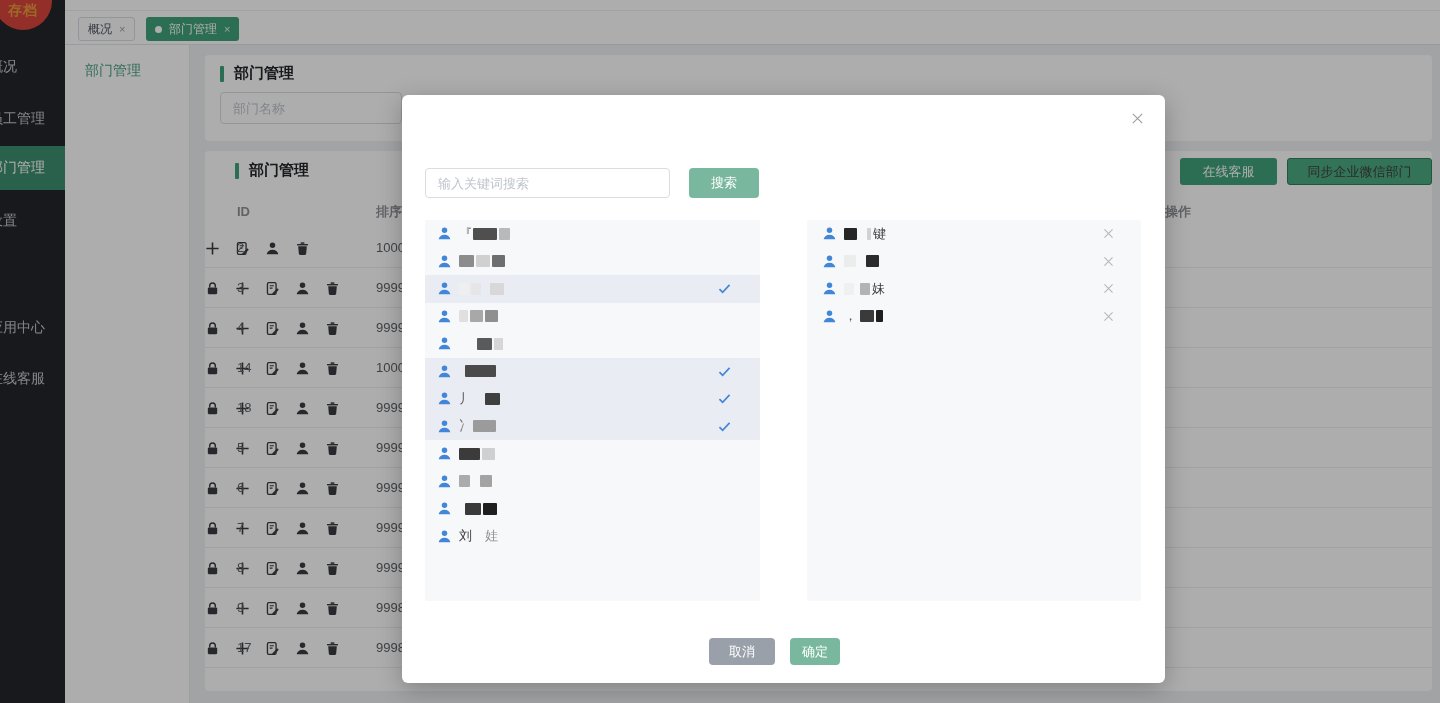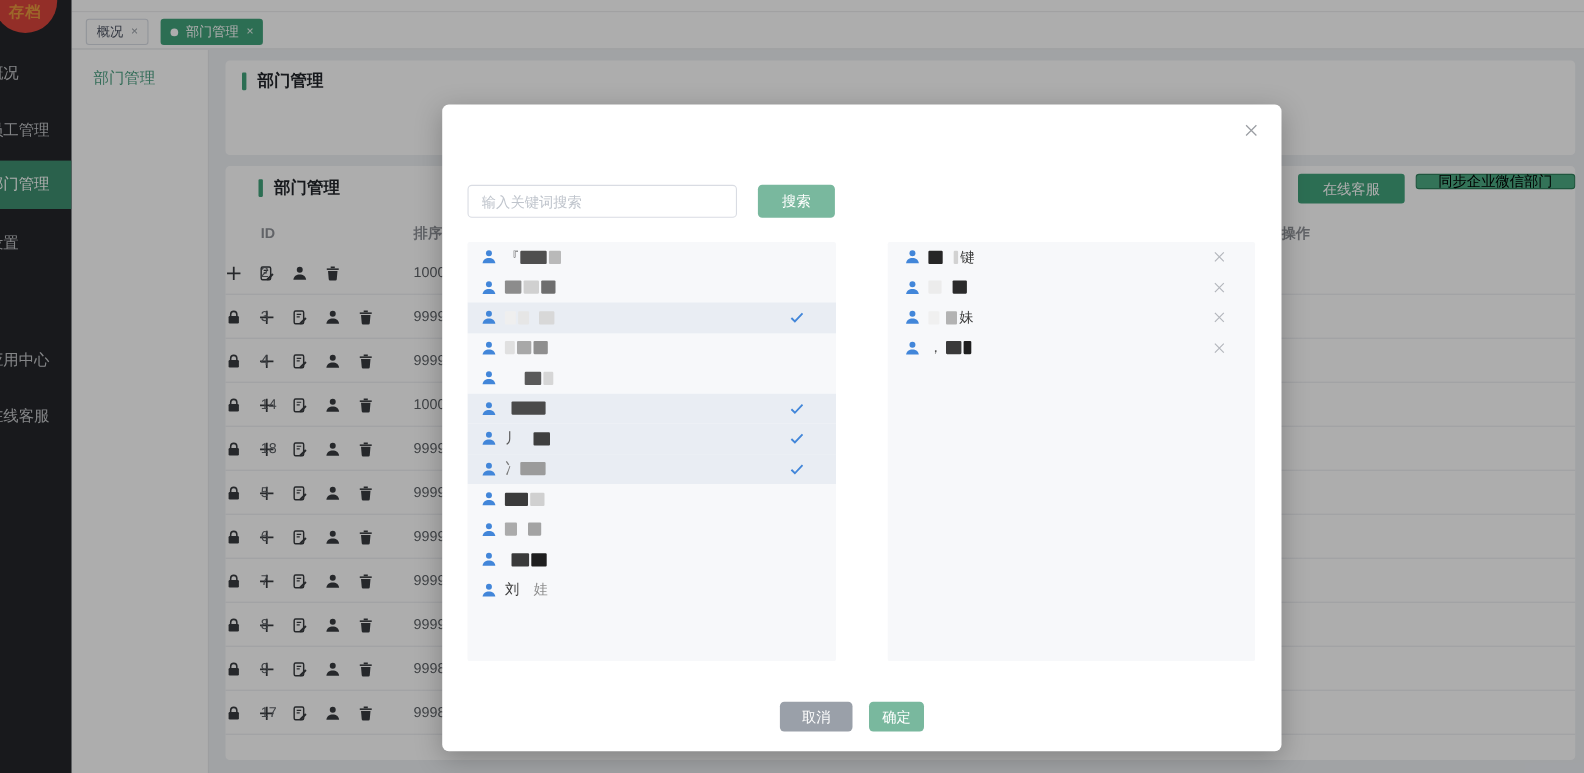--- a/index.html
+++ b/index.html
@@ -44,21 +44,21 @@
   .p-title { position:absolute; display:flex; align-items:center; gap:10px; }
   .p-title .bar { width:4px; height:16px; background:#42a27b; border-radius:1px; }
   .p-title .txt { font-size:15px; font-weight:bold; color:#23262b; }
   .panel-filter .p-title { left:15px; top:9px; }
   .panel-table  .p-title { left:30px; top:10px; }
   .input { border:1px solid #d9dce3; border-radius:4px; background:#fff; font-size:13px; color:#333; padding:0 12px; outline:none; font-family:inherit; }
   .input::placeholder { color:#bfc4cc; }
   .dept-name-input { position:absolute; left:15px; top:37px; width:182px; height:32px; }
   .btn { display:flex; align-items:center; justify-content:center; border-radius:3px; font-size:13px; color:#fff; cursor:pointer; white-space:nowrap; }
   .btn-add  { position:absolute; left:975px; top:7px; width:97px; height:27px; background:#42a27b; }
-  .btn-sync { position:absolute; left:1082px; top:7px; width:145px; height:14px; background:#4caa82; border:1px solid #2f7f5c; color:#000000; }
+  .btn-sync { position:absolute; left:1082px; top:7px; width:145px; height:27px; background:#4caa82; border:1px solid #2f7f5c; color:#404040; }
 
   
   .tbl-head { position:absolute; left:0; top:46px; width:100%; height:30px; }
   .th { position:absolute; top:0; height:30px; line-height:30px; font-size:13px; font-weight:bold; color:#909399; }
   .th:nth-child(1){left:32px;} .th:nth-child(2){left:171px;} .th:nth-child(3){left:960px;}
   .tbl-rows { position:absolute; left:0; top:77px; width:100%; }
   .trow { position:relative; width:100%; height:40px; border-bottom:1px solid #ebedf0; }
   .cell { position:absolute; top:0; height:40px; line-height:40px; font-size:13px; color:#5f6368; }
   .c-id { left:32px; } .c-sort { left:171px; }
   .c-ops { left:1013px; display:flex; align-items:center; gap:15px; height:40px; color:#393c40; }
@@ -134,20 +134,21 @@
     <div class="subbar">
       <div class="subbar-item">部门管理</div>
     </div>
 
     <main class="main">
       <section class="panel panel-filter">
         <div class="p-title">
           <span class="bar"></span>
           <span class="txt">部门管理</span>
         </div>
+        <input class="input dept-name-input" placeholder="部门名称" style="">
       </section>
 
       <section class="panel panel-table">
         <div class="p-title">
           <span class="bar"></span>
           <span class="txt">部门管理</span>
         </div>
         <div class="btn btn-add">在线客服</div>
         <div class="btn btn-sync">同步企业微信部门</div>
         <div class="tbl-head" id="table-head">

